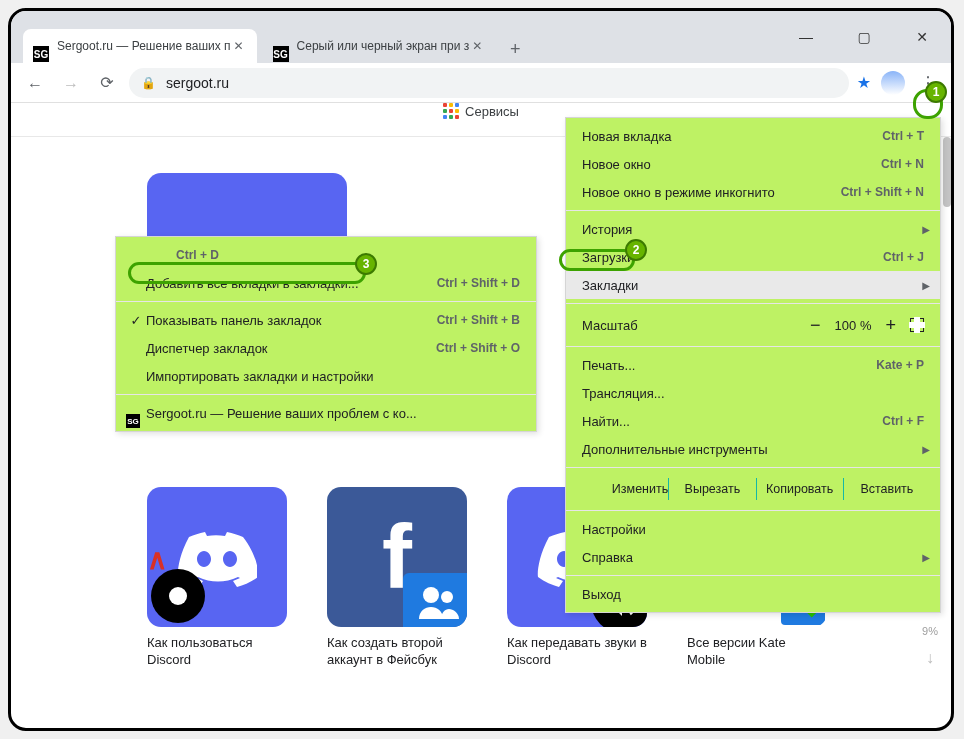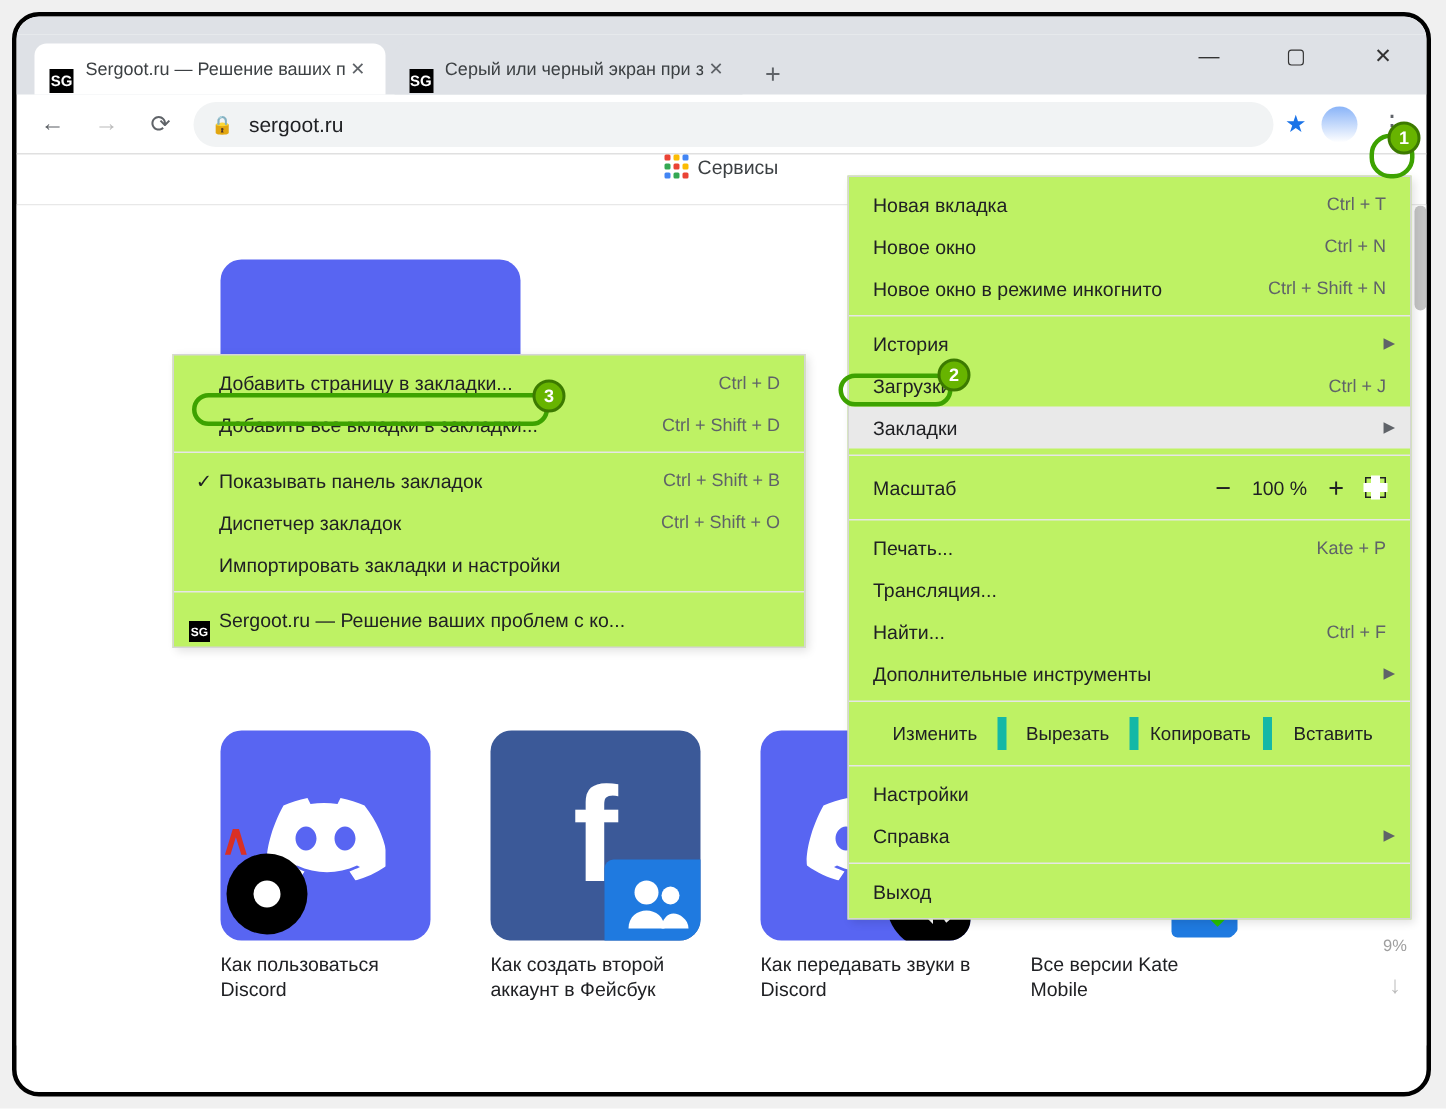--- a/index.html
+++ b/index.html
@@ -28,32 +28,32 @@
 .content { position: relative; height: 560px; overflow: hidden; background: #fff; }
 .tile-row { position: absolute; left: 136px; display: flex; gap: 40px; }
 .tile { width: 140px; }
 .tile .img { width: 140px; height: 140px; border-radius: 14px; position: relative; overflow: hidden; }
 .tile .cap { font-size: 13px; color: #202124; margin-top: 8px; line-height: 1.3; }
 .scroll-side { position: absolute; right: 6px; top: 24px; bottom: 0; width: 30px; display: flex; flex-direction: column; align-items: center; justify-content: flex-end; gap: 12px; color: #bdbdbd; font-size: 16px; padding-bottom: 30px; }
 .scroll-pct { font-size: 11px; color: #9e9e9e; }
 .menu { position: absolute; background: #bef264; border: 1px solid #d5d5d5; box-shadow: 2px 2px 6px rgba(0,0,0,.12); font-size: 13px; color: #202124; }
 .menu .item { height: 28px; display: flex; align-items: center; padding: 0 16px; gap: 0; position: relative; white-space: nowrap; }
 .menu .item .lbl { flex: 1; }
-.menu .item .sc { color: #5f6368; font-size: 12px; padding-left: 30px; }
+.menu .item .sc { color: #5f6368; font-size: 12px; padding-left: 30px; font-weight: bold; }
 .menu .item .arr { color: #5f6368; font-size: 10px; position: absolute; right: 10px; }
 .menu .item.hover { background: #e9e9e9; justify-content: flex-end; }
 .menu .sep { height: 1px; background: #e6e6e6; margin: 4px 0; }
 .menu .check { width: 20px; margin-left: -6px; text-align: center; color: #202124; }
 .mainmenu { top: 106px; right: 10px; width: 376px; padding: 4px 0; }
 .zoomrow { height: 34px; display: flex; align-items: center; padding: 0 16px; }
 .zoomrow .lbl { flex: 1; }
 .zoomrow .zc { display: flex; align-items: center; gap: 14px; color: #202124; }
 .editrow { height: 34px; display: flex; align-items: center; padding: 0 10px; }
-.editrow .cell { flex: 1; text-align: center; font-size: 12.5px; border-left: 6px solid #14b8a6; padding: 4px 0; }
-.editrow .cell:first-of-type { border-left: none; text-align: center; padding-left: 6px; }
+.editrow .cell { flex: 1; text-align: center; font-size: 12.5px; border-left: 1px solid #14b8a6; padding: 4px 0; }
+.editrow .cell:first-of-type { border-left: none; text-align: right; padding-left: 6px; }
 .submenu { top: 225px; left: 104px; width: 422px; padding: 4px 0; }
 .callout { position: absolute; border: 3px solid #3da200; border-radius: 14px; pointer-events: none; }
 .badge-num { position: absolute; width: 22px; height: 22px; border-radius: 50%; background: #67b400; border: 2px solid #3c7a00; color: #fff; font-size: 12px; font-weight: bold; display: flex; align-items: center; justify-content: center; z-index: 50; }
 .lock { color: #5f6368; font-size: 12px; }
 .sg { background:#000; color:#fff; font-size:10px; font-weight:bold; width:16px; height:16px; display:flex; align-items:center; justify-content:center;margin-top:16px; }
 .gear { width: 80px; height: 80px; background: #000; border-radius: 50%; position: relative; }
 .gear::before { content:""; position:absolute; inset:26px; background:#fff; border-radius:50%; }
 .gear-shell { width:80px; height:80px; position:relative; }
 .gear-shell .tooth { position:absolute; width:16px; height:22px; background:#000; left:32px; top:-10px; transform-origin: 8px 50px; }
 .fs-icon { width:14px; height:14px; border:1.5px solid #202124; position:relative; }
@@ -276,21 +276,20 @@
       </div>
     <div class="sep"></div>
     <div class="item">
         <span class="lbl">Выход</span>
       </div>
   </div>
 
   <div class="menu submenu">
     <div class="item">
         <span class="check"></span>
-        <span class="lbl">Добавить страницу в закладки...</span>
         <span class="sc">Ctrl + D</span>
       </div>
     <div class="item">
         <span class="check"></span>
         <span class="lbl">Добавить все вкладки в закладки...</span>
         <span class="sc">Ctrl + Shift + D</span>
       </div>
     <div class="sep"></div>
     <div class="item">
         <span class="check">✓</span>

